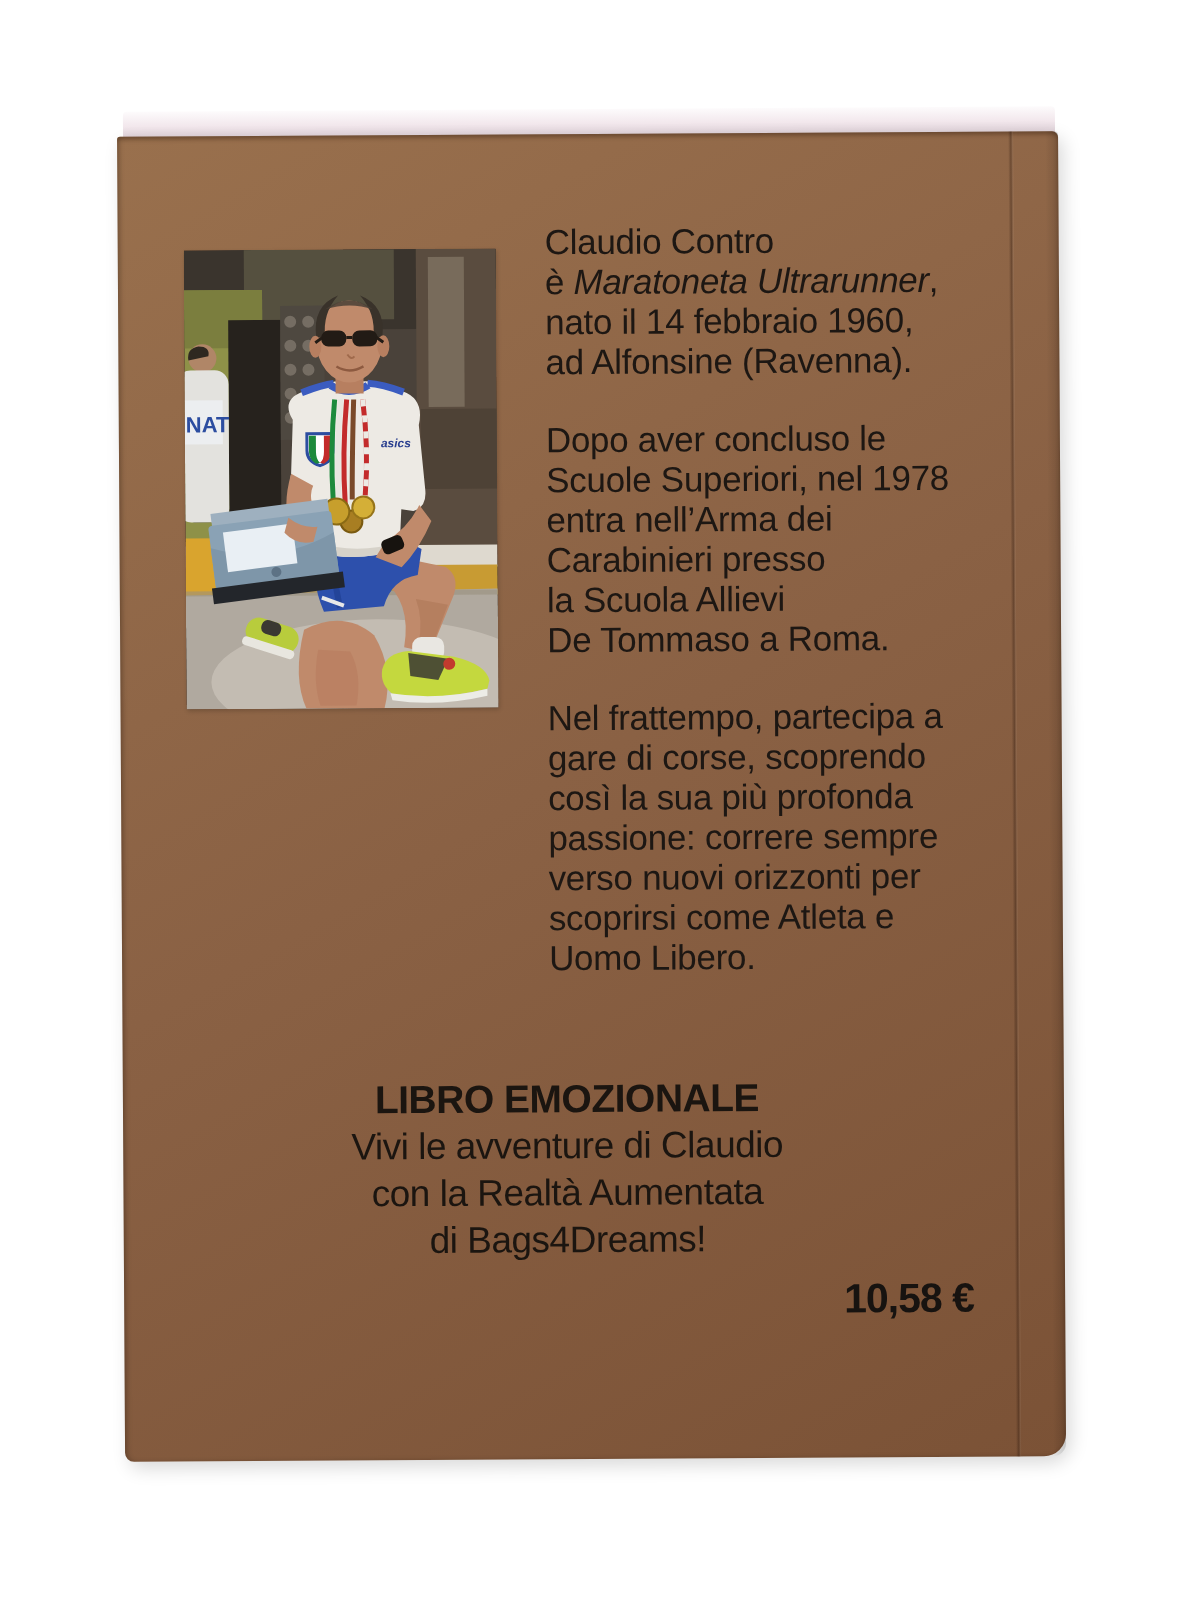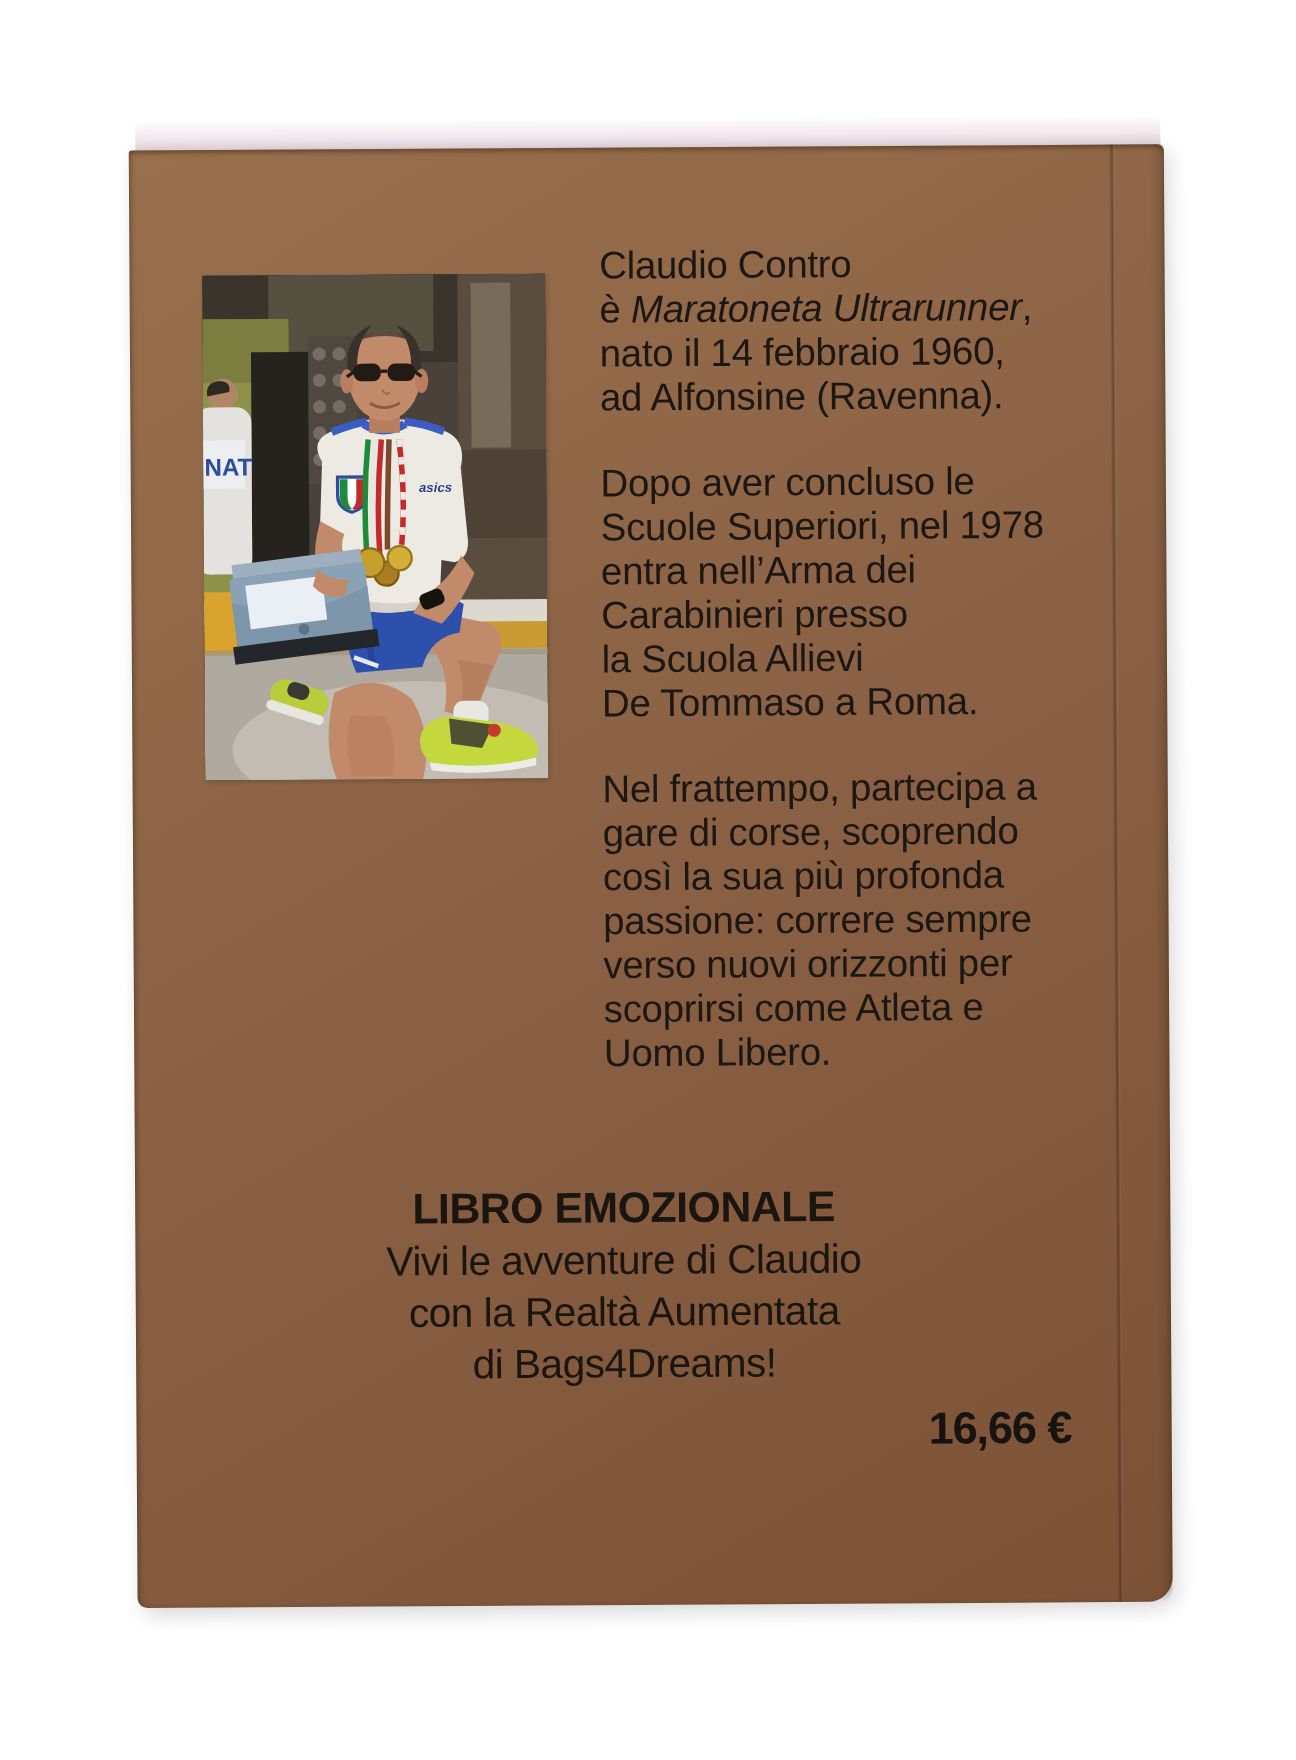--- a/index.html
+++ b/index.html
@@ -214,16 +214,16 @@
         </p>
       </div>
 
       <div class="promo">
         <div class="promo-title">LIBRO EMOZIONALE</div>
         <div class="promo-line">Vivi le avventure di Claudio</div>
         <div class="promo-line">con la Realtà Aumentata</div>
         <div class="promo-line">di Bags4Dreams!</div>
       </div>
 
-      <div class="price">16,66 €</div>
+      <div class="price">10,58 €</div>
     </div>
   </div>
 </div>
 
 </body></html>

